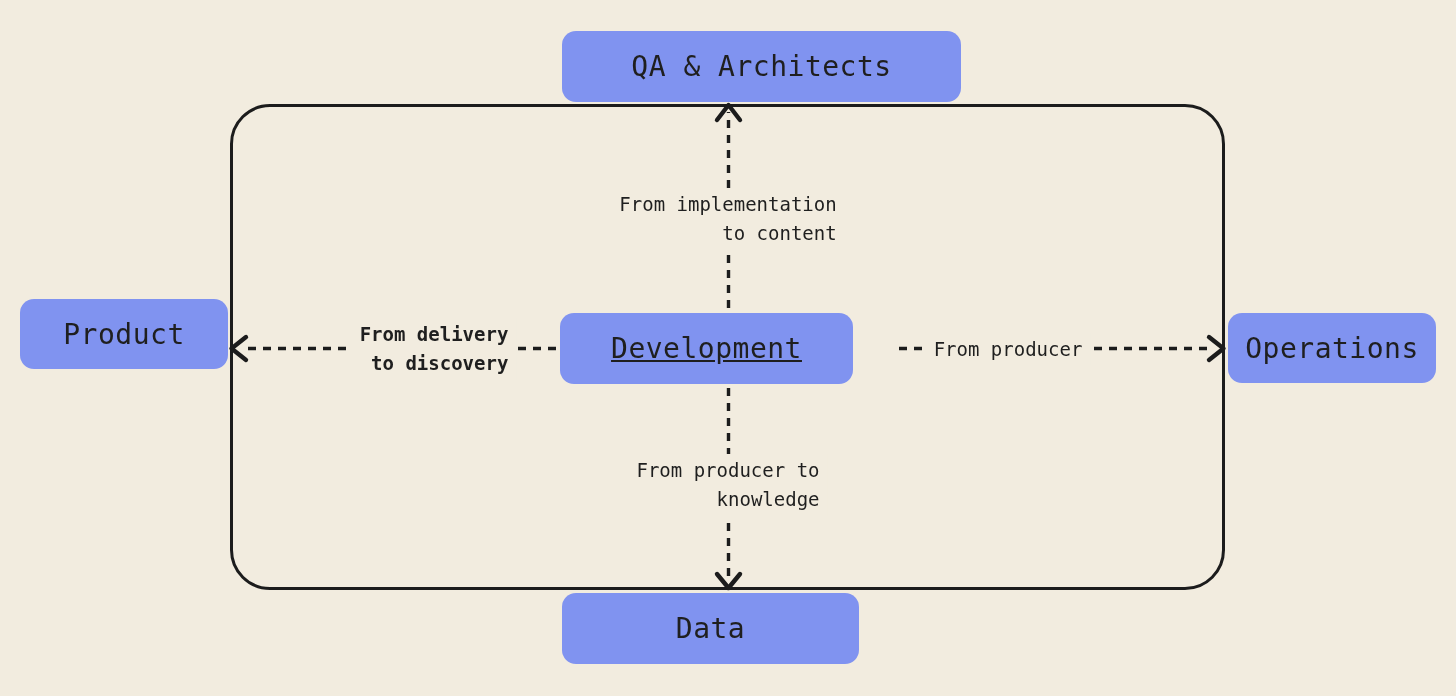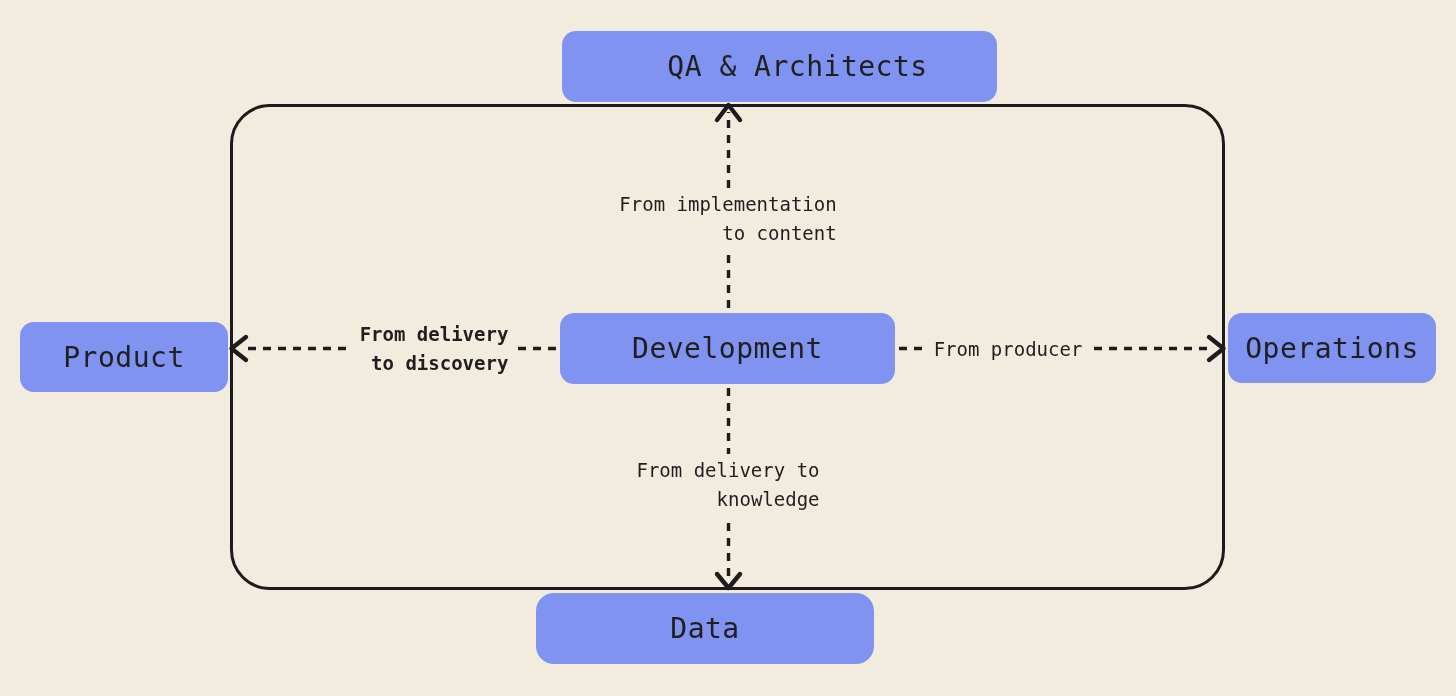--- a/index.html
+++ b/index.html
@@ -37,25 +37,25 @@
   .node{
     position:absolute;
     display:flex;align-items:center;justify-content:center;
     background:var(--node);
     border-radius:14px;
     font-size:28px;
     letter-spacing:0.5px;
     color:var(--text);
     white-space:nowrap;
   }
-  .node-top   {left:562px;top:31px;  width:399px;height:71px;padding-left:36px;}
-  .node-center{left:560px;top:313px; width:335px;height:71px;}
-  .node-left  {left:20px; top:322px; width:208px;height:70px;}
+  .node-top   {left:562px;top:31px;  width:399px;height:71px;}
+  .node-center{left:560px;top:313px; width:293px;height:71px;text-decoration:underline;}
+  .node-left  {left:20px; top:299px; width:208px;height:70px;}
   .node-right {left:1228px;top:313px;width:208px;height:70px;}
-  .node-bottom{left:536px;top:593px; width:338px;height:71px;border-radius:18px;}
+  .node-bottom{left:562px;top:593px; width:297px;height:71px;}
   .edge-label{
     position:absolute;
     transform:translate(-50%,-50%);
     background:var(--bg);
     font-size:19px;
     line-height:29px;
     text-align:right;
     padding:2px 8px;
     white-space:nowrap;
   }
@@ -114,17 +114,17 @@
   <div class="edge-label label-left">
     <div>From delivery</div>
     <div>to discovery</div>
   </div>
 
   <div class="edge-label label-right">
     <div>From producer</div>
   </div>
 
   <div class="edge-label label-down">
-    <div>From delivery to</div>
+    <div>From producer to</div>
     <div>knowledge</div>
   </div>
 
 </div>
 
 </body></html>

